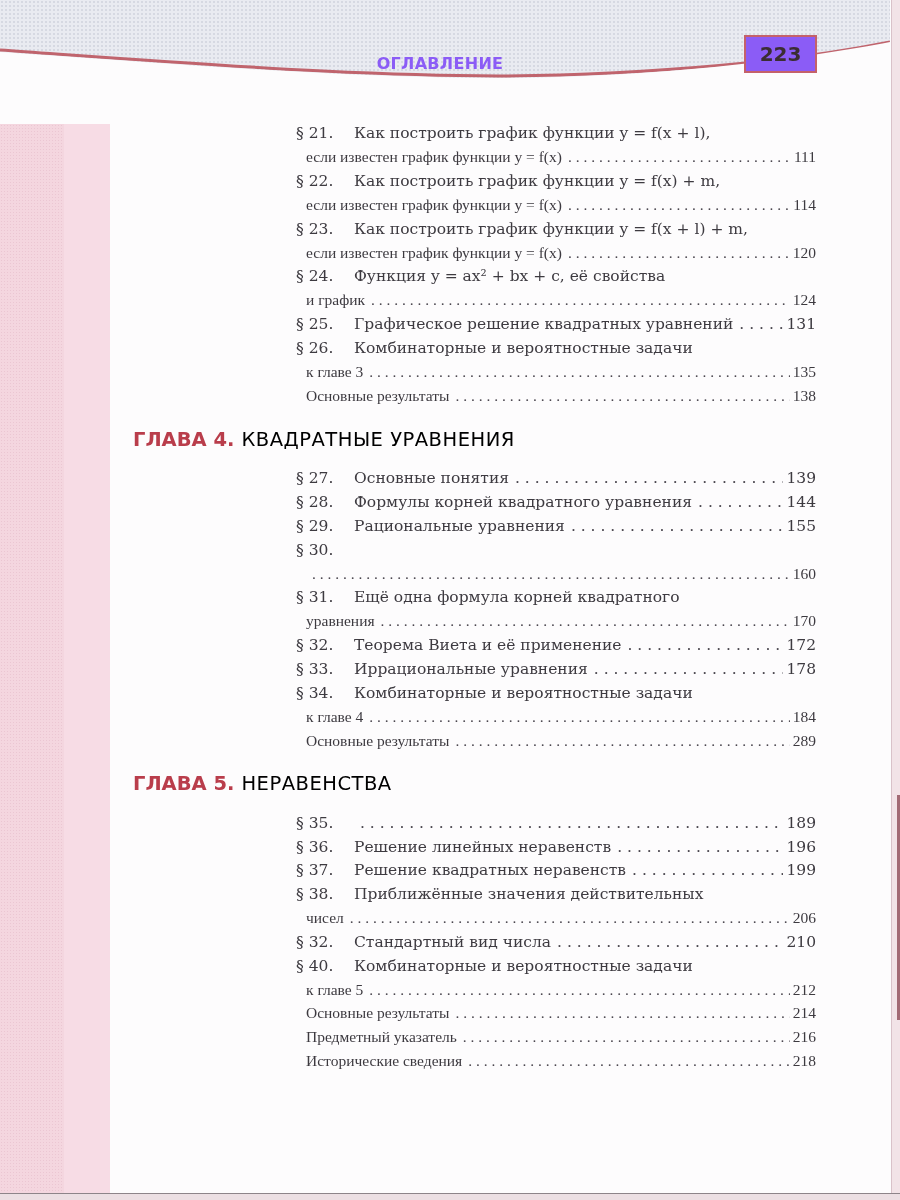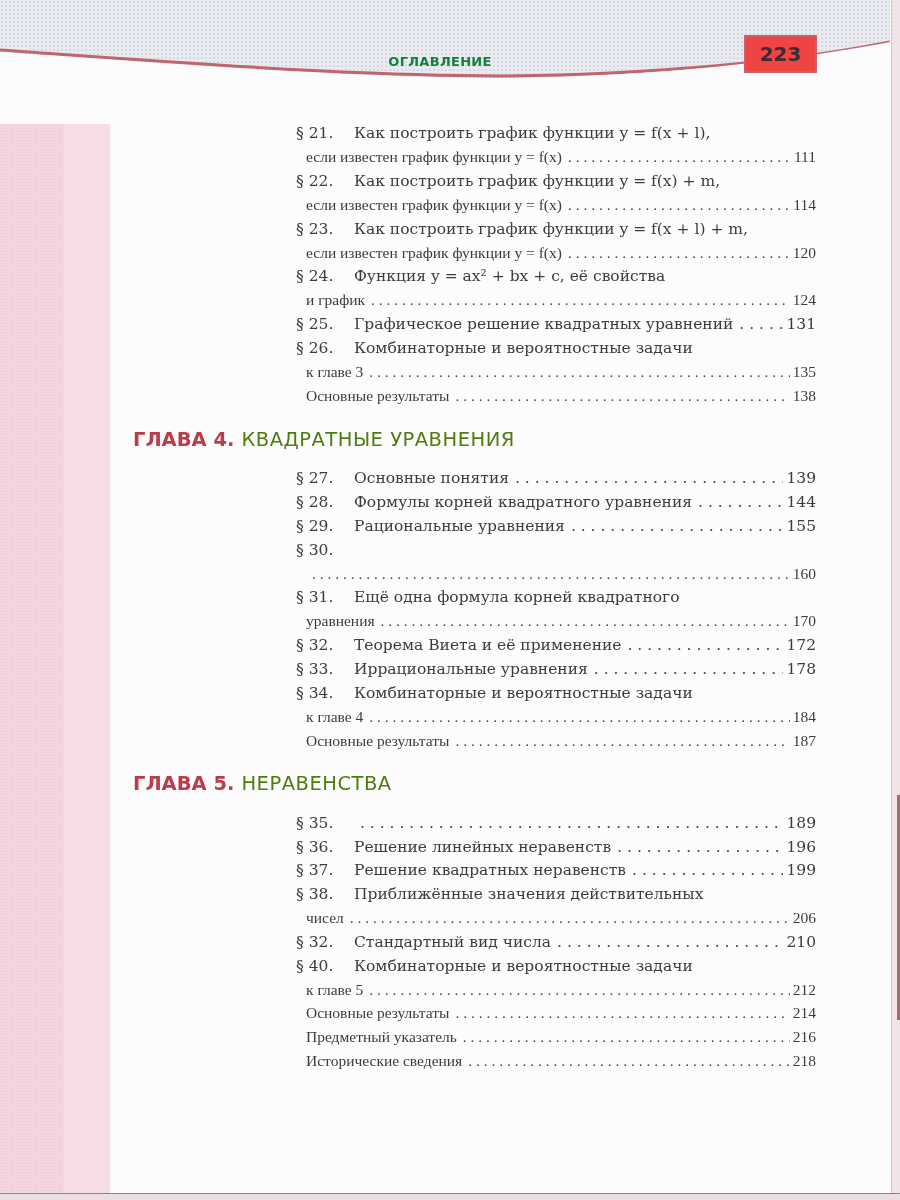--- a/index.html
+++ b/index.html
@@ -15,25 +15,25 @@
       background: #e9ebf1;
       background-image: radial-gradient(#d6d9e2 0.8px, transparent 0.9px);
       background-size: 4px 4px;
     }
     .header-curve {
       position: absolute; left: 0; top: 0; width: 900px; height: 90px;
     }
     .header-title {
       position: absolute; left: 340px; top: 54px; width: 200px; text-align: center;
       font-family: "DejaVu Sans", "Liberation Sans", sans-serif;
-      font-weight: bold; font-size: 13px; letter-spacing: 0.3px; color: #15803d;
+      font-weight: bold; font-size: 16px; letter-spacing: 0.3px; color: #8b5cf6;
     }
     .page-number-box {
       position: absolute; left: 744px; top: 35px; width: 73px; height: 38px;
-      background: #ef4444;
+      background: #8b5cf6;
       border: 2px solid #c4616a; box-sizing: border-box;
       display: flex; align-items: center; justify-content: center;
       font-family: "DejaVu Sans", "Liberation Sans", sans-serif;
       font-weight: bold; font-size: 20px; color: #3b2d33;
     }
     
     .left-panel {
       position: absolute; left: 0; top: 124px; width: 110px; height: 1070px;
       background: #f7dce5;
     }
@@ -74,21 +74,21 @@
       content: ". . . . . . . . . . . . . . . . . . . . . . . . . . . . . . . . . . . . . . . . . . . . . . . . . . . . . . . . . . . . . . . . . . . . .";
       letter-spacing: 0px;
     }
     .row .pg { flex: none; text-align: right; }
     .chapter {
       position: absolute; left: 133px; height: 28px;
       font-family: "DejaVu Sans", "Liberation Sans", sans-serif;
       font-size: 19.5px; line-height: 28px; white-space: nowrap;
     }
     .chapter .ch-label { color: #b93d4b; font-weight: bold; }
-    .chapter .ch-title { color: #4d7c0f; margin-left: 7px; letter-spacing: 0.5px; }
+    .chapter .ch-title { color: #000000; margin-left: 7px; letter-spacing: 0.5px; }
   </style>
 </head>
 <body>
 
 <div class="header-band"></div>
 <svg class="header-curve" viewBox="0 0 900 90" preserveAspectRatio="none">
   <path d="M0 48 C 200 62, 400 80, 560 74 C 680 70, 800 58, 890 40 L 890 0 L 0 0 Z" fill="none"></path>
   <path d="M0 50 C 200 64, 400 80, 560 75 C 680 71, 800 60, 890 42" stroke="#c0646d" stroke-width="3" fill="none"></path>
   <path d="M0 78 L 0 90 L 900 90 L 900 40 C 800 60, 680 73, 560 77 C 400 82, 200 66, 0 52 Z" fill="#fdfcfd"></path>
 </svg>
@@ -221,21 +221,21 @@
     <span class="txt">Комбинаторные и вероятностные задачи</span>
   </div>
   <div class="row cont" style="top:705px">
     <span class="txt">к главе 4</span>
       <span class="dots"></span>
       <span class="pg">184</span>
   </div>
   <div class="row cont" style="top:729px">
     <span class="txt">Основные результаты</span>
       <span class="dots"></span>
-      <span class="pg">187</span>
+      <span class="pg">289</span>
   </div>
 
   <div class="chapter" style="top:770px">
     <span class="ch-label">ГЛАВА 5.</span><span class="ch-title">НЕРАВЕНСТВА</span>
   </div>
 
   <div class="row" style="top:811px">
     <span class="num">§ 35.</span>
       <span class="dots"></span>
       <span class="pg">189</span>

